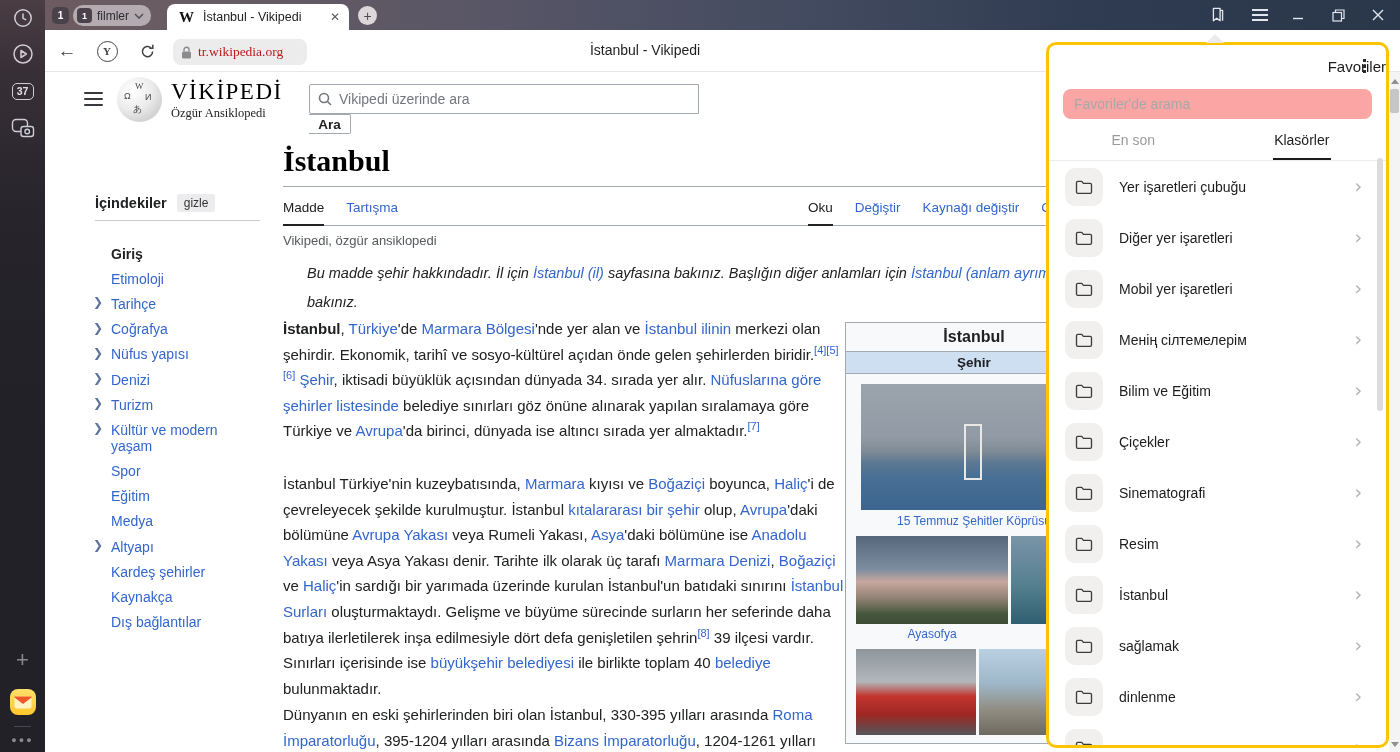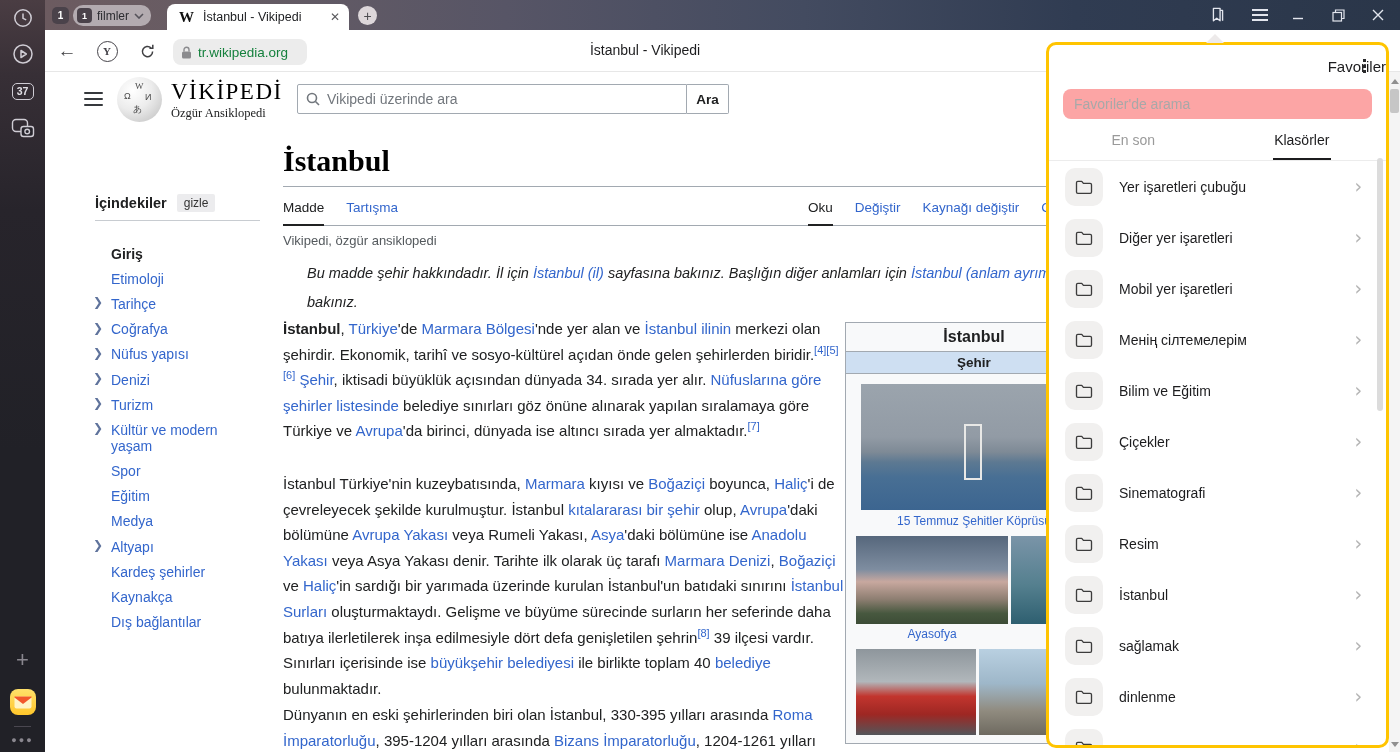--- a/index.html
+++ b/index.html
@@ -28,38 +28,38 @@
   .tab .t-title { flex:1; font-size:12.5px; color:#202124; white-space:nowrap; overflow:hidden; }
   .tab .t-close { font-size:12px; color:#5a5a5e; }
   .newtab { position:absolute; left:313px; top:6px; width:19px; height:19px; border-radius:50%; background:#ddd7da; color:#4c4c50; font-size:14px; display:flex; align-items:center; justify-content:center; }
   .winctl { position:absolute; top:0; height:30px; width:38px; display:flex; align-items:center; justify-content:center; }
 
   
   .toolbar { position:absolute; left:45px; top:30px; width:1355px; height:42px; background:#fff; border-bottom:1px solid #e7e7e7; z-index:1; }
   .nav-btn { position:absolute; top:9px; width:26px; height:24px; display:flex; align-items:center; justify-content:center; color:#3f3f42; font-size:19px; }
   .ybrowser { width:21px; height:21px; border:1.6px solid #454349; border-radius:50%; display:flex; align-items:center; justify-content:center; font-size:11px; color:#454349; font-family:"Liberation Serif",serif; font-weight:bold; }
   .urlpill { position:absolute; left:128px; top:9px; height:26px; min-width:134px; background:#ececec; border-radius:8px; display:flex; align-items:center; padding:0 12px 0 8px; gap:6px; }
-  .urlpill .url { font-size:13.5px; color:#15803d; }
+  .urlpill .url { font-size:13.5px; color:#b91c1c;font-family:Liberation Serif, serif; }
   .ptitle { position:absolute; left:420px; top:12px; width:360px; text-align:center; font-size:14px; color:#1d1d1f; }
 
   
   .page { position:absolute; left:45px; top:72px; width:1355px; height:680px; background:#fff; overflow:hidden; color:#202122; }
   .wk-burger { position:absolute; left:39px; top:20px; width:19px; height:14px; display:flex; flex-direction:column; justify-content:space-between; }
   .wk-burger span { height:2.3px; background:#36393d; border-radius:1px; }
   .globe { position:absolute; left:72px; top:5px; width:45px; height:45px; border-radius:50%;
     background:radial-gradient(circle at 35% 30%, #ffffff 0%, #ececec 45%, #d2d2d2 75%, #bdbdbd 100%); overflow:hidden; }
   .globe i { position:absolute; font-style:normal; color:#4b4b4b; }
   .wordmark { position:absolute; left:126px; top:7px; font-family:"Liberation Serif",serif; }
   .wordmark .wm1 { font-size:23px; letter-spacing:1.5px; color:#000; }
   .wordmark .wm2 { font-size:12.5px; color:#202122; margin-top:1px; }
-  .wk-search { position:absolute; left:252px; top:12px; display:flex; }
+  .wk-search { position:absolute; left:264px; top:12px; display:flex;flex-direction:column; }
   .wk-search .box { width:390px; height:30px; border:1px solid #a2a9b1; border-radius:2px 0 0 2px; display:flex; align-items:center; padding-left:8px; gap:7px; background:#fff; }
   .wk-search input { border:0; outline:0; flex:1; font-size:14px; color:#202122; font-family:inherit; }
   .wk-search input::placeholder { color:#72777d; }
-  .wk-search .go { width:42px; height:30px; border:1px solid #a2a9b1; border-left:0; border-radius:0 2px 2px 0; background:#fff; font-weight:bold; font-size:13.5px; color:#202122; display:flex; align-items:center; justify-content:center; }
+  .wk-search .go { width:42px; height:20px; border:1px solid #a2a9b1; border-left:0; border-radius:0 2px 2px 0; background:#fff; font-weight:bold; font-size:13.5px; color:#202122; display:flex; align-items:center; justify-content:center; }
 
   
   .toc { position:absolute; left:50px; top:122px; width:165px; font-size:14px; }
   .toc-head { display:flex; align-items:center; gap:10px; padding-bottom:8px; border-bottom:1px solid #c8ccd1; }
   .toc-head .tt { font-weight:bold; font-size:14.5px; }
   .toc-head .hide { background:#ececee; border-radius:2px; font-size:12px; color:#333; padding:2px 7px; }
   .toc-list { margin-top:9px; }
   .toc-item { position:relative; padding:4.6px 0 4.6px 16px; color:#3366cc; }
   .toc-item.active { color:#202122; font-weight:bold;margin-top:20px; }
   .toc-item .arr { display:none; position:absolute; left:-2px; top:4px; color:#5f739c; font-size:12px; }

